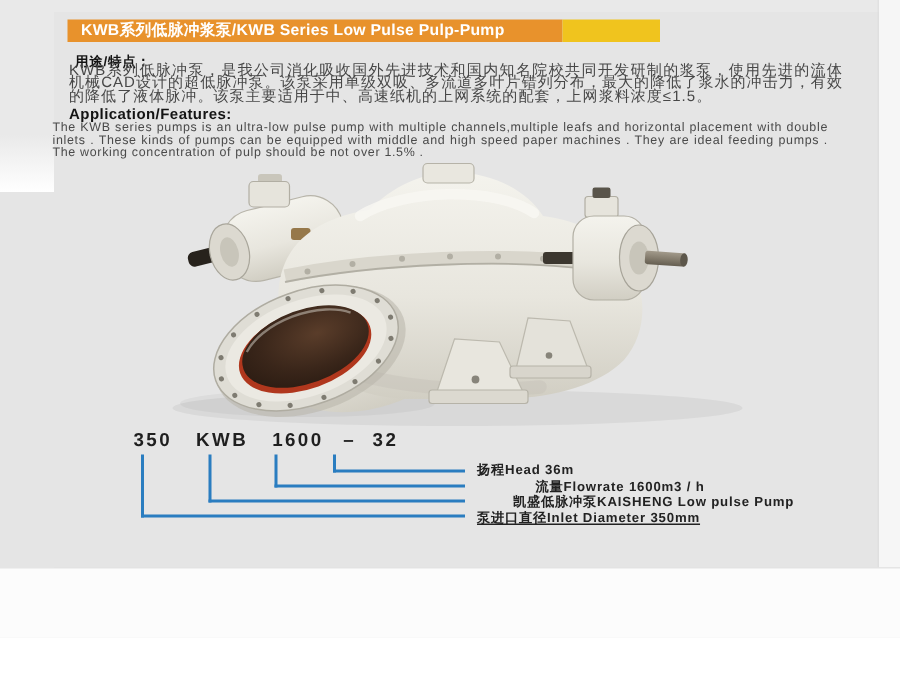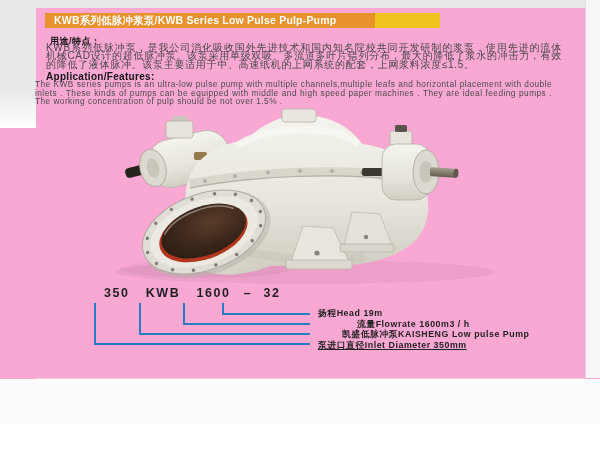--- a/index.html
+++ b/index.html
@@ -1,18 +1,18 @@
 <!DOCTYPE html>
 <html><head>
 <meta charset="utf-8">
 <style>
   html,body{margin:0;padding:0;background:#ffffff;}
   .canvas{
     position:relative;width:600px;height:425px;overflow:hidden;
-    background:#f9a8d4;
+    background:#e5e5e5;
     font-family:"Liberation Sans","DejaVu Sans",sans-serif;
   }
   
   .strip-top{position:absolute;left:30px;top:0;width:570px;height:8px;background:#e9e9e9;}
   .band-left{position:absolute;left:0;top:0;width:36px;height:128px;
     background:linear-gradient(to bottom,#e9e9e9 70%,#ffffff 100%);}
   .edge-right{position:absolute;left:585px;top:0;width:1px;height:378px;background:#dddddd;opacity:.7;}
   .band-right{position:absolute;left:586px;top:0;width:14px;height:378px;background:#f6f6f6;}
   .edge-bottom{position:absolute;left:36px;top:378px;width:550px;height:1px;background:#e2e2e2;opacity:.7;}
   .region-bottom{position:absolute;left:0;top:379px;width:600px;height:71px;background:#fcfcfc;}
@@ -28,21 +28,21 @@
   .cn-body{position:absolute;left:46px;top:44px;width:516px;font-size:10px;line-height:8.3px;
     color:#474747;letter-spacing:.7px;text-align:justify;}
   .en-head{position:absolute;left:46px;top:71px;font-size:10px;font-weight:bold;color:#141414;letter-spacing:.3px;}
   .en-body{position:absolute;left:35px;top:80px;width:517px;font-size:8.3px;line-height:8.7px;
     color:#4a4a4a;letter-spacing:.45px;text-align:justify;}
 
   
   .pump{position:absolute;left:0;top:0;width:600px;height:450px;}
 
   
-  .model-row{position:absolute;left:104px;top:286px;font-size:12.5px;font-weight:bold;
+  .model-row{position:absolute;left:89px;top:286px;font-size:12.5px;font-weight:bold;
     color:#1f1f1f;letter-spacing:1.6px;white-space:nowrap;text-align:center;}
   .model-row span{display:inline-block;}
   .mp-0{margin-right:11px;} .mp-1{margin-right:11px;} .mp-2{margin-right:8px;} .mp-3{margin-right:6px;}
   .conn{position:absolute;background:#2a7dc0;}
   .cv{width:2px;} .ch{height:2px;}
   .cv1{left:94px;top:303px;height:42px;}
   .cv2{left:139px;top:303px;height:32px;}
   .cv3{left:183px;top:303px;height:22px;}
   .cv4{left:222px;top:303px;height:12px;}
   .ch1{left:94px;top:343px;width:216px;}
@@ -182,18 +182,18 @@
 
   <div class="conn cv cv1"></div>
   <div class="conn cv cv2"></div>
   <div class="conn cv cv3"></div>
   <div class="conn cv cv4"></div>
   <div class="conn ch ch1"></div>
   <div class="conn ch ch2"></div>
   <div class="conn ch ch3"></div>
   <div class="conn ch ch4"></div>
 
-  <div class="model-label ml-0">扬程Head 19m</div>
+  <div class="model-label ml-0">扬程Head 36m</div>
   <div class="model-label ml-1">流量Flowrate 1600m3 / h</div>
   <div class="model-label ml-2">凯盛低脉冲泵KAISHENG Low pulse Pump</div>
   <div class="model-label ml-3">泵进口直径Inlet Diameter 350mm</div>
 
 </div>
 
 </body></html>

